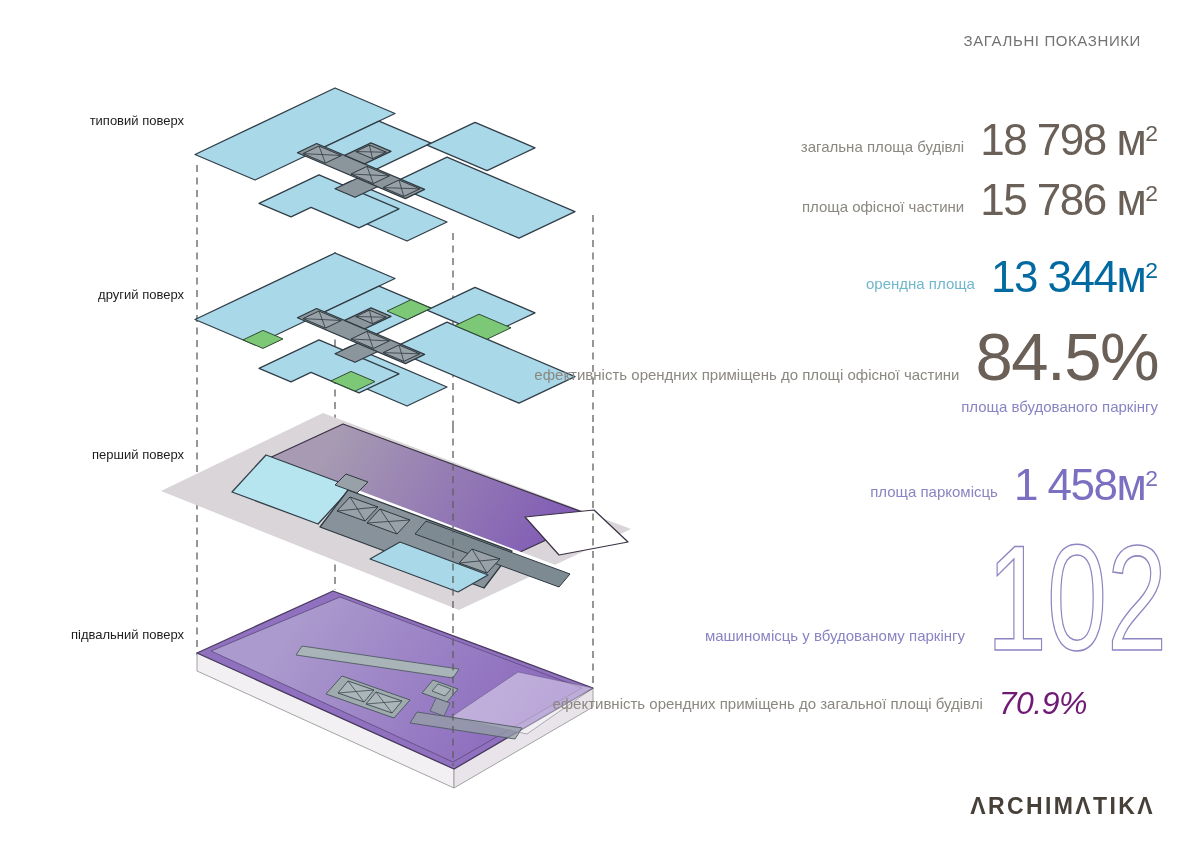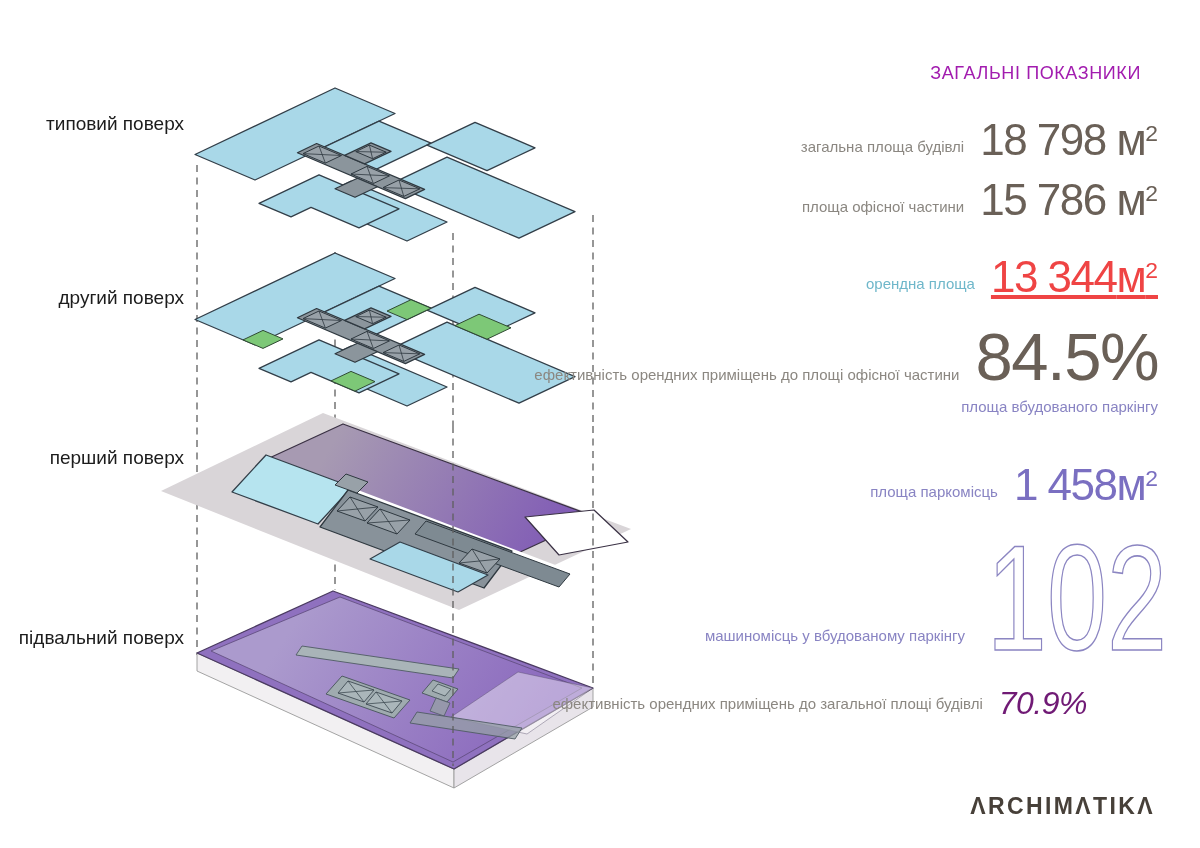--- a/index.html
+++ b/index.html
@@ -1,34 +1,34 @@
 <!DOCTYPE html>
 <html><head>
 <meta charset="utf-8">
 <style>
   html,body{margin:0;padding:0;}
   body{width:1200px;height:848px;position:relative;background:#ffffff;overflow:hidden;
        font-family:"Liberation Sans",sans-serif;}
   #diagram{position:absolute;left:10px;top:0;width:1200px;height:656px;}
-  .floor-label{position:absolute;right:1016px;font-size:19px;color:#1c1c1c;white-space:nowrap;text-align:center;}
+  .floor-label{position:absolute;right:1016px;font-size:13px;color:#1c1c1c;white-space:nowrap;text-align:center;}
   .stat-row{position:absolute;display:flex;align-items:flex-end;gap:16px;white-space:nowrap;}
   .stat-label{font-size:15px;color:#8b8781;margin-bottom:7px;white-space:nowrap;}
   .stat-value{line-height:1;letter-spacing:-1.5px;white-space:pre;}
   .v-lg{font-size:44px;}
   .v-xl{font-size:67px;}
   .v-sm{font-size:32px;letter-spacing:-0.5px;}
   .c-brown{color:#6a6057;}
-  .c-teal{color:#ef4444;text-decoration:underline;}
+  .c-teal{color:#0369a1;}
   .c-purple{color:#7a6fc1;}
   .c-gray{color:#701a75;font-style:italic;}
   .l-teal{color:#6fb7ca;}
   .l-purple{color:#8984c3;}
   .unit{white-space:pre;}
   .sup{font-size:0.52em;position:relative;top:-0.62em;letter-spacing:0;}
-  .panel-header{position:absolute;top:63px;right:59px;font-size:18px;letter-spacing:0.6px;color:#a21caf;}
+  .panel-header{position:absolute;top:32px;right:59px;font-size:15px;letter-spacing:0.6px;color:#737373;}
   .logo{position:absolute;top:793px;right:45px;font-size:23px;font-weight:600;letter-spacing:2.4px;color:#474039;}
 </style>
 </head>
 <body>
 
 <div id="diagram"><svg width="1200" height="848" viewBox="0 0 1200 848" xmlns="http://www.w3.org/2000/svg">
   <defs>
     <linearGradient id="gradP" gradientUnits="userSpaceOnUse" x1="330" y1="430" x2="560" y2="560">
       <stop offset="0" stop-color="#a79ab2"></stop>
           <stop offset="1" stop-color="#7e57b6"></stop>

